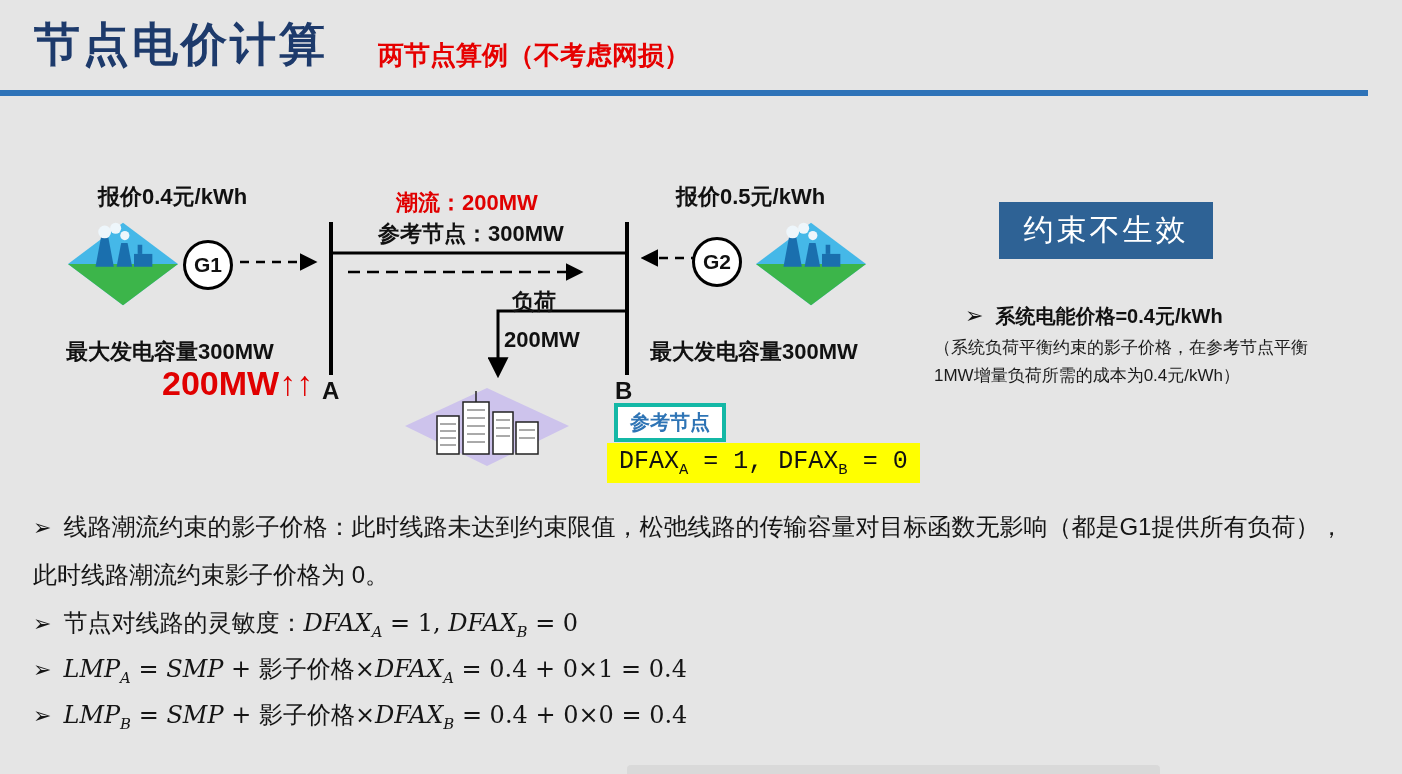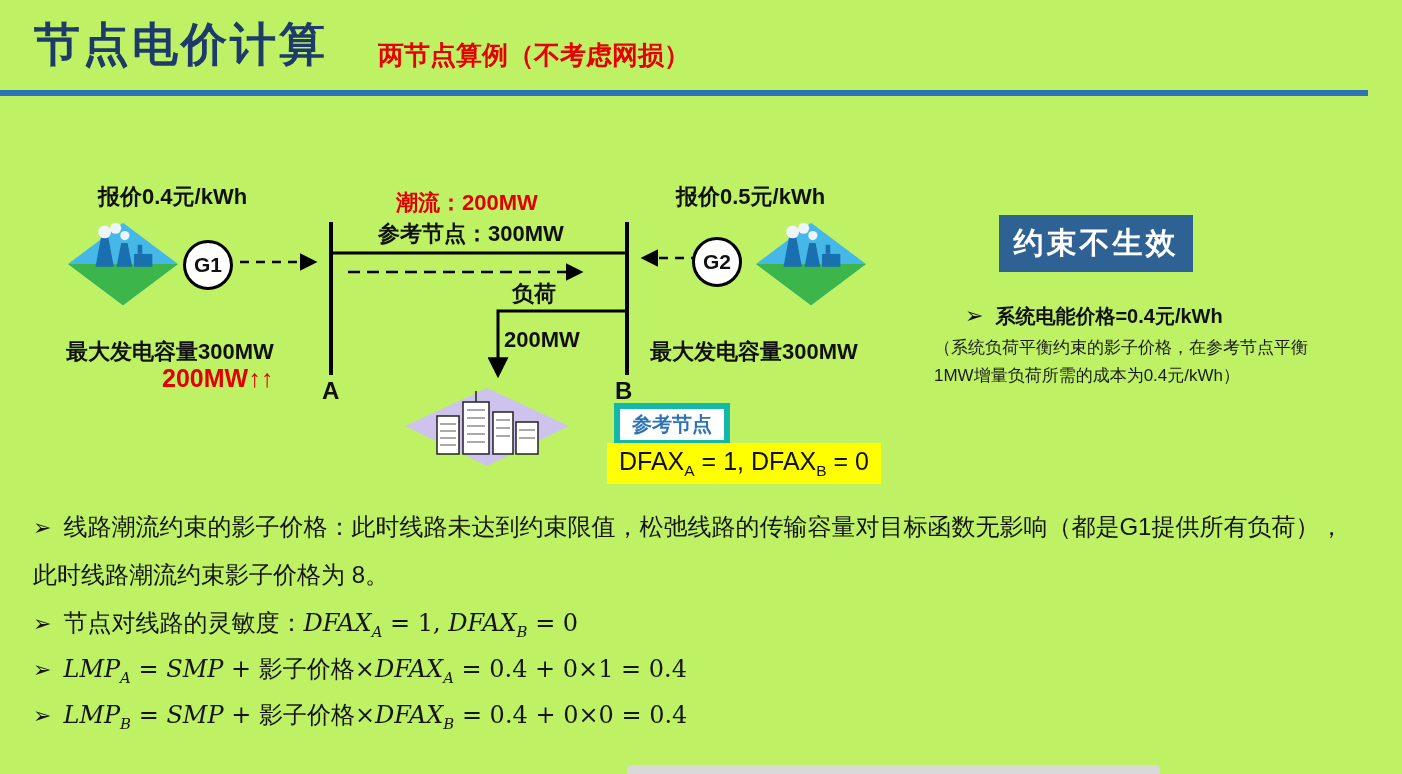--- a/index.html
+++ b/index.html
@@ -1,18 +1,18 @@
 <!DOCTYPE html>
 <html><head>
 <meta charset="utf-8">
 <style>
   * { margin:0; padding:0; box-sizing:border-box; }
   html,body { background:#fff; }
   .page {
-    position:relative; width:1402px; height:774px; background:#bef264;
+    position:relative; width:1402px; height:774px; background:#e5e5e5;
     font-family:"Liberation Sans","DejaVu Sans",sans-serif; color:#111;
     overflow:hidden;
     padding-left:27px;
   }
   .abs { position:absolute; }
 
   
   .title { left:34px; top:14px; font-size:46px; font-weight:900; color:#1d3a6b; letter-spacing:3px; }
   .subtitle { left:378px; top:38px; font-size:26px; font-weight:600; color:#e60000; }
   .rule { left:0; top:90px; width:1368px; height:6px; background:#2e73b8; }
@@ -21,34 +21,34 @@
   .dlabel { position:absolute; font-weight:bold; font-size:22px; color:#111; white-space:nowrap; }
   .red { color:#e00000; }
 
   .gen {
     position:absolute; width:50px; height:50px; border:3px solid #000; border-radius:50%;
     background:#fff; display:flex; align-items:center; justify-content:center;
     font-weight:bold; font-size:21px; color:#111;text-align:right;
   }
 
   .refbox {
-    position:absolute; left:614px; top:403px; border:6px solid #14b8a6; color:#2e74b5;
+    position:absolute; left:614px; top:403px; border:4px solid #14b8a6; color:#2e74b5;
     background:#fff; font-weight:bold; font-size:20px; padding:2px 12px; white-space:nowrap;font-family:Liberation Mono, monospace;
   }
   .dfaxbox {
     position:absolute; left:607px; top:443px; background:#ffff00; color:#111;
-    font-size:25px; padding:4px 12px; white-space:nowrap;
+    font-size:25px; padding:4px 12px; white-space:nowrap;font-family:Liberation Mono, monospace;
   }
   .dfaxbox sub { font-size:0.62em; }
 
   
   .bluebox {
-    position:absolute; left:999px; top:202px; width:194px; height:57px;
+    position:absolute; left:999px; top:202px; width:214px; height:57px;
     background:#2e6295; color:#ffffff; font-size:30px; letter-spacing:3px;
-    display:flex; align-items:center; justify-content:center; font-weight:700;margin-top:13px;
+    display:flex; align-items:center; justify-content:center; font-weight:400;
   }
   .sysline { position:absolute; left:941px; top:303px; font-size:20px; font-weight:bold; white-space:nowrap;margin-left:24px; }
   .sysnote { position:absolute; left:934px; top:334px; width:402px; font-size:17px; line-height:1.65; color:#1a1a1a; }
 
   
   .bullet { position:absolute; font-size:24px; color:#151515; line-height:2.0; }
   .marker { margin-right:12px; font-size:22px; }
   .mi { font-family:"DejaVu Serif","Liberation Serif",serif; font-style:italic; }
   .mn { font-family:"DejaVu Serif","Liberation Serif",serif; font-style:normal; }
   .mc { font-family:"Liberation Sans","DejaVu Sans",sans-serif; font-style:normal; }
@@ -91,29 +91,29 @@
     <rect x="72" y="34" width="20" height="14" fill="#1a6fae"></rect>
     <rect x="76" y="24" width="5" height="10" fill="#1a6fae"></rect>
     <circle cx="40" cy="10" r="7" fill="#eef6fb"></circle>
     <circle cx="52" cy="6" r="6" fill="#eef6fb"></circle>
     <circle cx="62" cy="14" r="5" fill="#eef6fb"></circle>
   </svg>
   <div class="gen" style="left:183px;top:240px">
     <span>G1</span>
   </div>
   <div class="dlabel" style="left:66px;top:337px">最大发电容量300MW</div>
-  <div class="dlabel red" style="left:162px;top:364px;font-size:25px">200MW↑↑</div>
+  <div class="dlabel red" style="left:162px;top:364px;font-size:34px">200MW↑↑</div>
 
   <div class="dlabel red" style="left:396px;top:188px">潮流：200MW</div>
   <div class="dlabel" style="left:378px;top:219px">参考节点：300MW</div>
 
   <div class="dlabel" style="left:322px;top:377px;font-size:24px">A</div>
   <div class="dlabel" style="left:615px;top:377px;font-size:24px">B</div>
 
-  <div class="dlabel" style="left:512px;top:279px">负荷</div>
+  <div class="dlabel" style="left:512px;top:287px">负荷</div>
   <div class="dlabel" style="left:504px;top:327px">200MW</div>
   <svg class="abs" style="left:403px;top:386px" width="168" height="82" viewBox="0 0 168 82">
     <polygon points="84,2 166,40 84,80 2,40" fill="#cdc3ec"></polygon>
     <g stroke="#222" stroke-width="1.5" fill="#ffffff">
       <rect x="34" y="30" width="22" height="38"></rect>
       <rect x="60" y="16" width="26" height="52"></rect>
       <rect x="90" y="26" width="20" height="42"></rect>
       <rect x="113" y="36" width="22" height="32"></rect>
     </g>
     <line x1="73" y1="16" x2="73" y2="5" stroke="#222" stroke-width="1.5"></line>
@@ -152,21 +152,21 @@
   </svg>
   <div class="dlabel" style="left:650px;top:337px">最大发电容量300MW</div>
 
   <div class="refbox">参考节点</div>
   <div class="dfaxbox"><span>DFAX</span><sub>A</sub><span> = 1, </span><span>DFAX</span><sub>B</sub><span> = 0</span></div>
 
   <div class="bluebox">约束不生效</div>
   <div class="sysline"><span class="marker">➢</span><span>系统电能价格=0.4元/kWh</span></div>
   <div class="sysnote">（系统负荷平衡约束的影子价格，在参考节点平衡1MW增量负荷所需的成本为0.4元/kWh）</div>
 
-  <div class="bullet" style="left:33px;top:503px;width:1320px"><span class="marker">➢</span><span>线路潮流约束的影子价格：此时线路未达到约束限值，松弛线路的传输容量对目标函数无影响（都是G1提供所有负荷），此时线路潮流约束影子价格为 8。</span></div>
+  <div class="bullet" style="left:33px;top:503px;width:1320px"><span class="marker">➢</span><span>线路潮流约束的影子价格：此时线路未达到约束限值，松弛线路的传输容量对目标函数无影响（都是G1提供所有负荷），此时线路潮流约束影子价格为 0。</span></div>
 
   <div class="bullet" style="left:33px;top:599px"><span class="marker">➢</span><span class="mc">节点对线路的灵敏度：</span><span class="mi">DFAX</span><sub class="mi">A</sub><span class="mn"> = 1, </span><span class="mi">DFAX</span><sub class="mi">B</sub><span class="mn"> = 0</span></div>
 
   <div class="bullet" style="left:33px;top:645px"><span class="marker">➢</span><span class="mi">LMP</span><sub class="mi">A</sub><span class="mn"> = </span><span class="mi">SMP</span><span class="mn"> + </span><span class="mc">影子价格</span><span class="mn">×</span><span class="mi">DFAX</span><sub class="mi">A</sub><span class="mn"> = 0.4 + 0×1 = 0.4</span></div>
 
   <div class="bullet" style="left:33px;top:691px"><span class="marker">➢</span><span class="mi">LMP</span><sub class="mi">B</sub><span class="mn"> = </span><span class="mi">SMP</span><span class="mn"> + </span><span class="mc">影子价格</span><span class="mn">×</span><span class="mi">DFAX</span><sub class="mi">B</sub><span class="mn"> = 0.4 + 0×0 = 0.4</span></div>
 
   <div class="strip"></div>
 
 </div>

